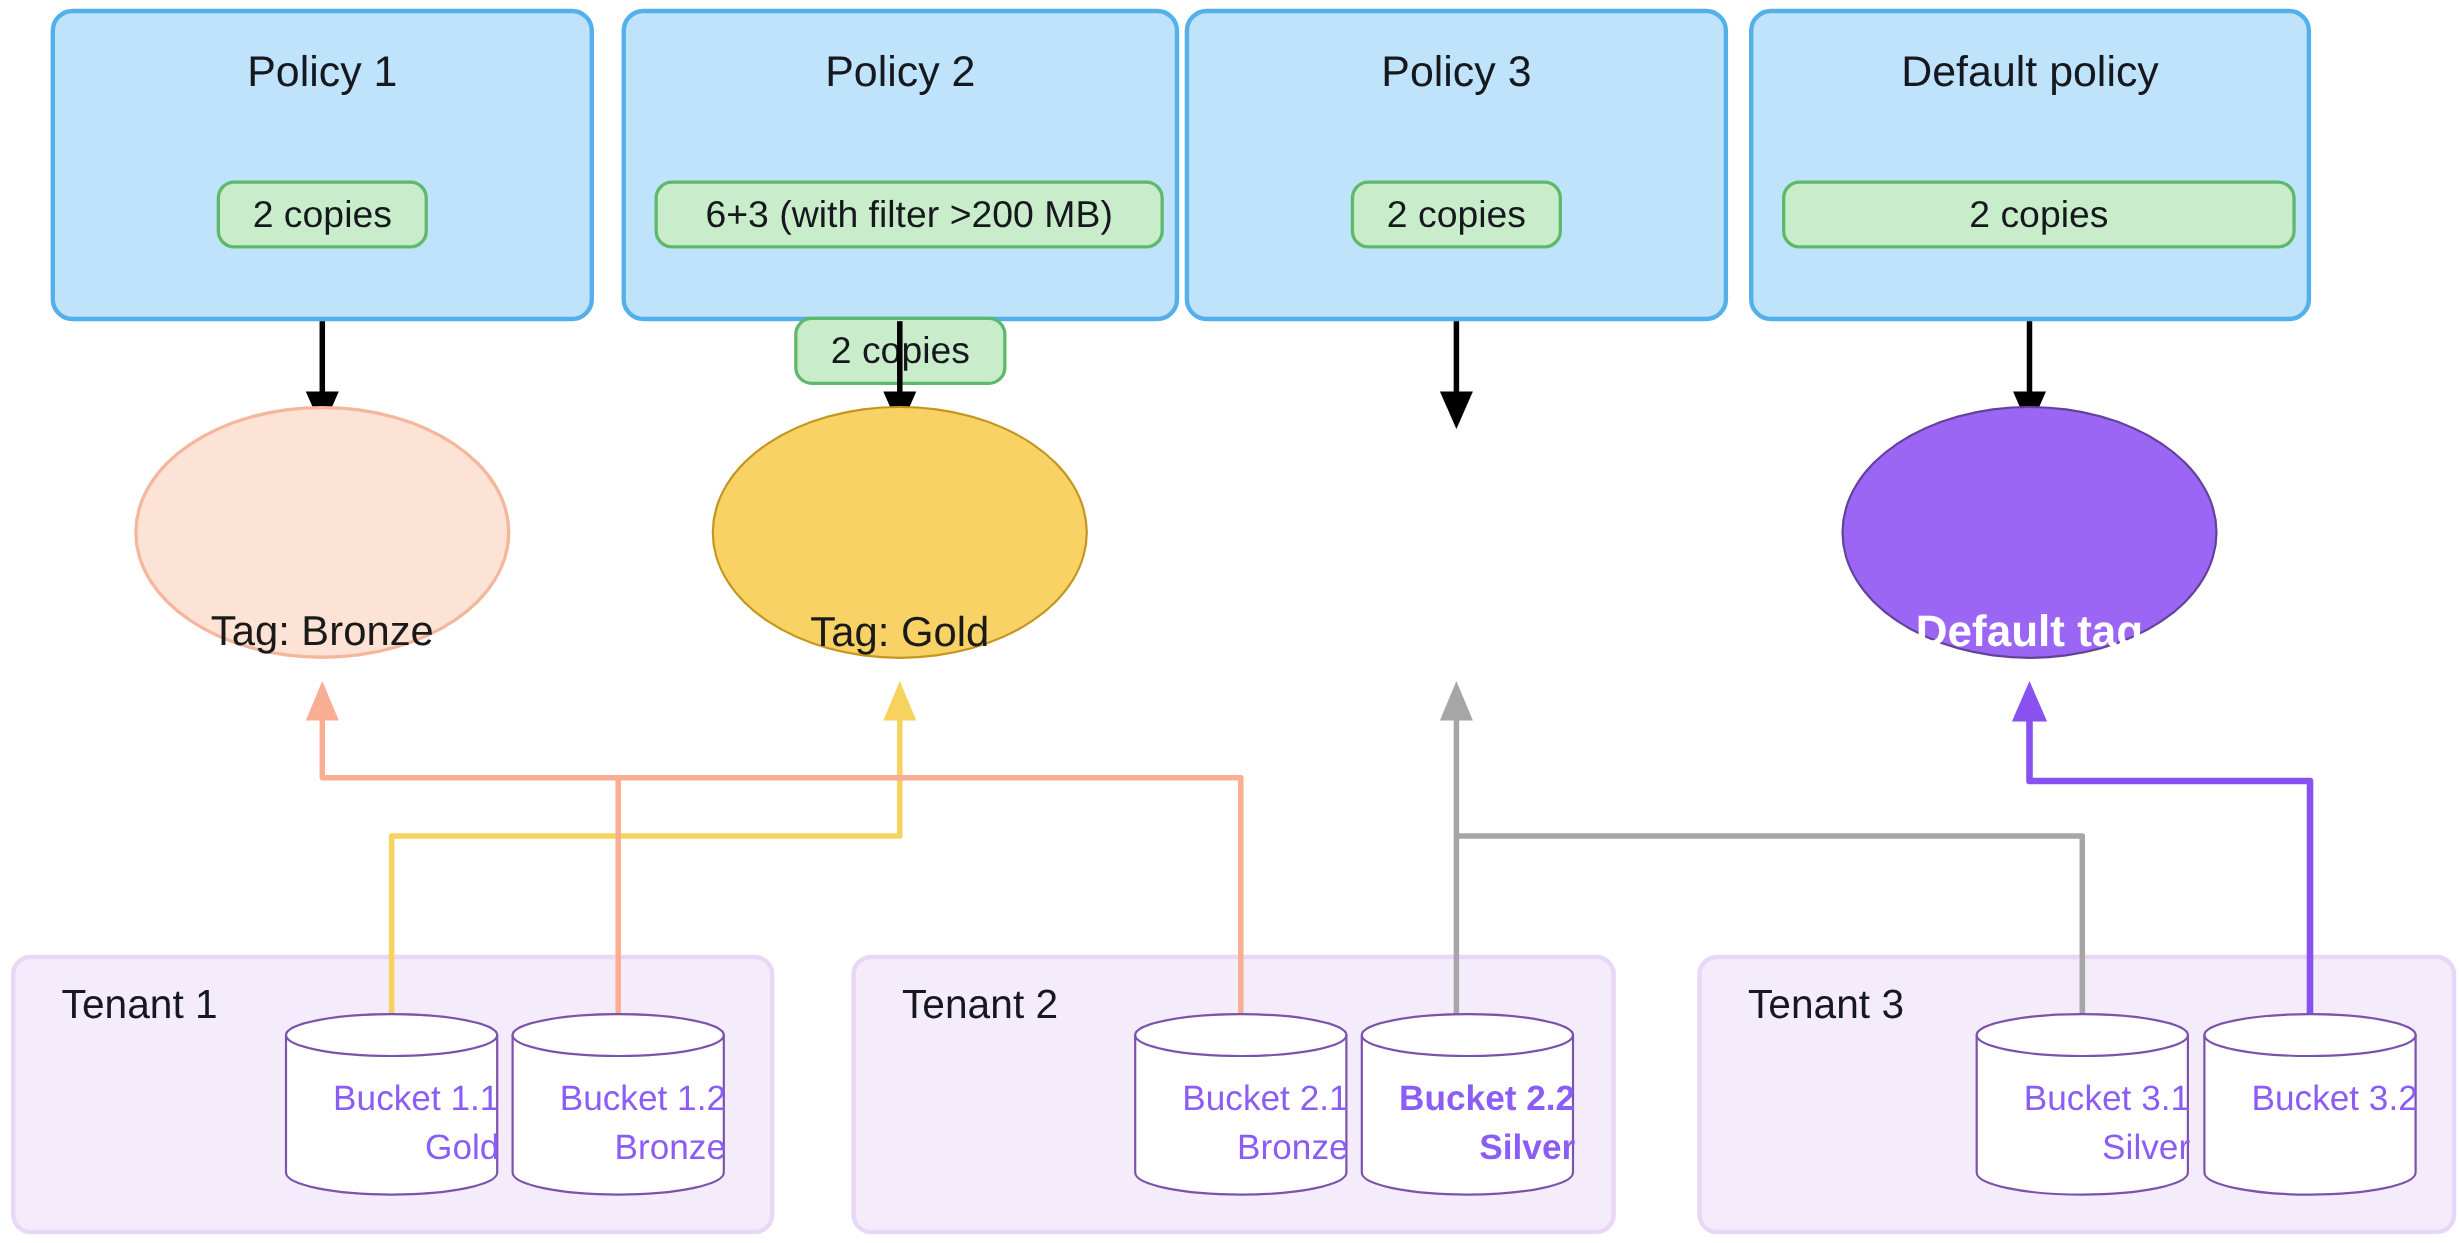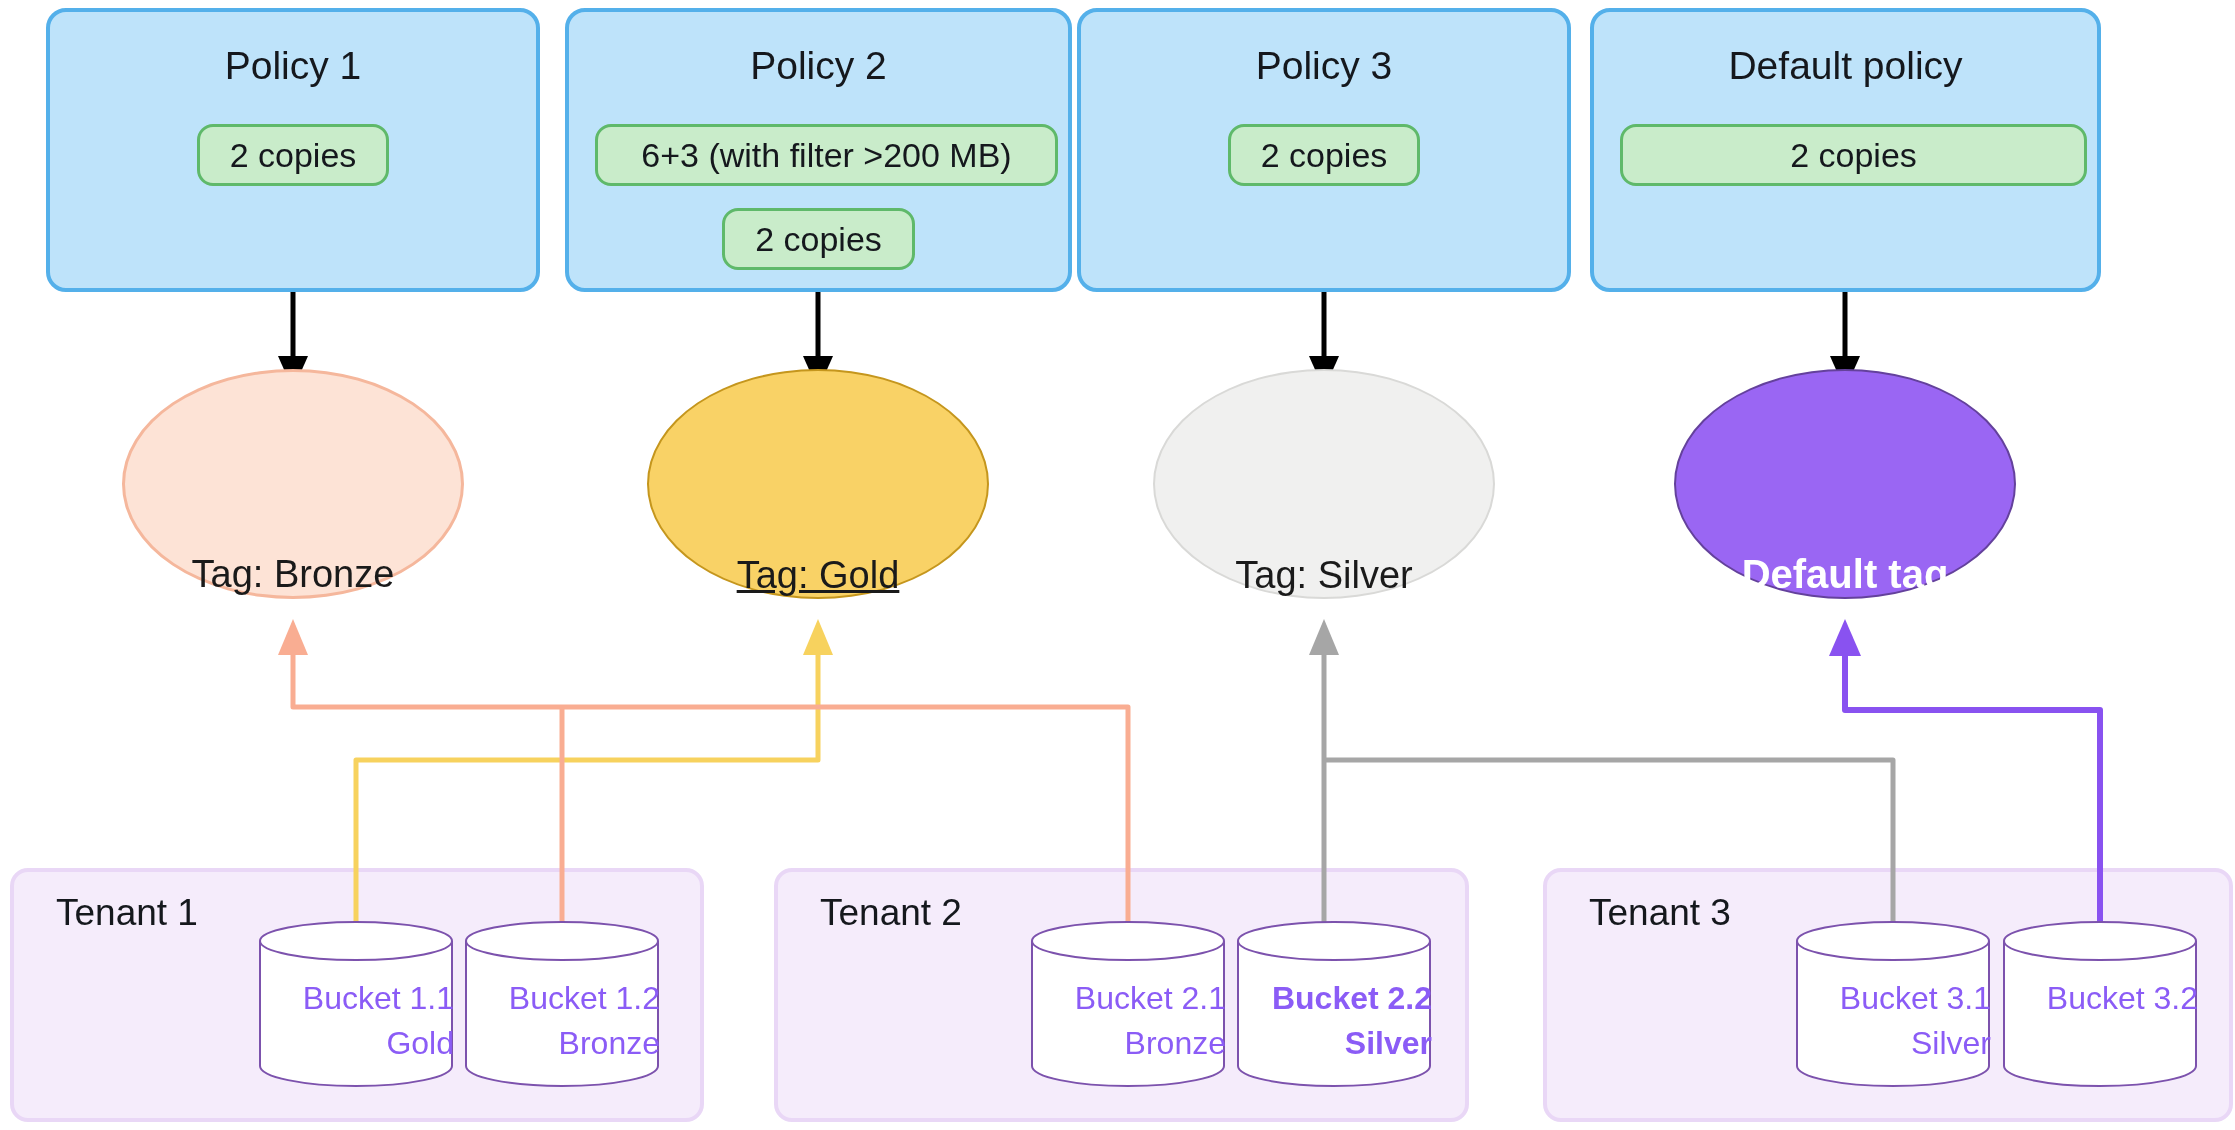--- a/index.html
+++ b/index.html
@@ -3,21 +3,21 @@
 <meta charset="utf-8">
 <style>
   html,body{margin:0;padding:0;background:#ffffff;}
   body{font-family:"Liberation Sans",sans-serif;color:#1a1a1a;}
   .canvas{position:relative;width:2235px;height:1130px;background:#fff;overflow:hidden;}
 
   
   .policy{position:absolute;top:8px;height:284px;box-sizing:border-box;
     background:var(--policy-fill,#bee3fa);border:4px solid var(--policy-border,#54b0ea);
     border-radius:20px;display:flex;flex-direction:column;align-items:center;
-    padding-top:30px;z-index:2;}
+    padding-top:30px;z-index:2;gap:40px;}
   .policy-title{font-size:39px;line-height:48px;margin-bottom:34px;color:#15181d;}
   .rule-pill{box-sizing:border-box;height:62px;line-height:56px;padding:0 30px;
     background:var(--rule-fill,#c9ecca);border:3px solid var(--rule-border,#5fb96a);
     border-radius:16px;font-size:34px;color:#15181d;margin-bottom:22px;white-space:nowrap;}
   .rule-pill.wide{align-self:stretch;margin-left:26px;margin-right:10px;text-align:center;padding:0;}
 
   
   .tag{position:absolute;top:369px;width:342px;height:230px;box-sizing:border-box;
     border-radius:50%;display:flex;align-items:flex-end;justify-content:center;
     font-size:38px;z-index:3;}
@@ -111,25 +111,22 @@
     <path class="ln-silver" d="M1324,760 H1893 V938"></path>
     <polygon class="ah-silver" points="1324,619 1339,655 1309,655"></polygon>
 
     <path class="ln-default" d="M1845,652 V710 H2100 V938"></path>
     <polygon class="ah-default" points="1845,619 1861,656 1829,656"></polygon>
   </svg>
 
   <div class="tag tag-bronze" style="left:122px;">
     <span>Tag: Bronze</span>
   </div>
-  <div class="tag tag-gold" style="left:647px;text-decoration:underline;">
+  <div class="tag tag-gold" style="left:647px;">
     <span>Tag: Gold</span>
-  </div>
-  <div class="tag tag-silver" style="left:1153px;">
-    <span>Tag: Silver</span>
   </div>
   <div class="tag tag-default" style="left:1674px;">
     <span>Default tag</span>
   </div>
 
   <div class="bucket" style="left:258px;">
     <svg width="196" height="168" viewBox="0 0 196 168">
       <path d="M2,21 V146 a96,20 0 0 0 192,0 V21" fill="#ffffff" style="stroke:var(--bucket-stroke,#7c52ad);" stroke-width="2"></path>
       <ellipse cx="98" cy="21" rx="96" ry="19" fill="#ffffff" style="stroke:var(--bucket-stroke,#7c52ad);" stroke-width="2"></ellipse>
     </svg>

